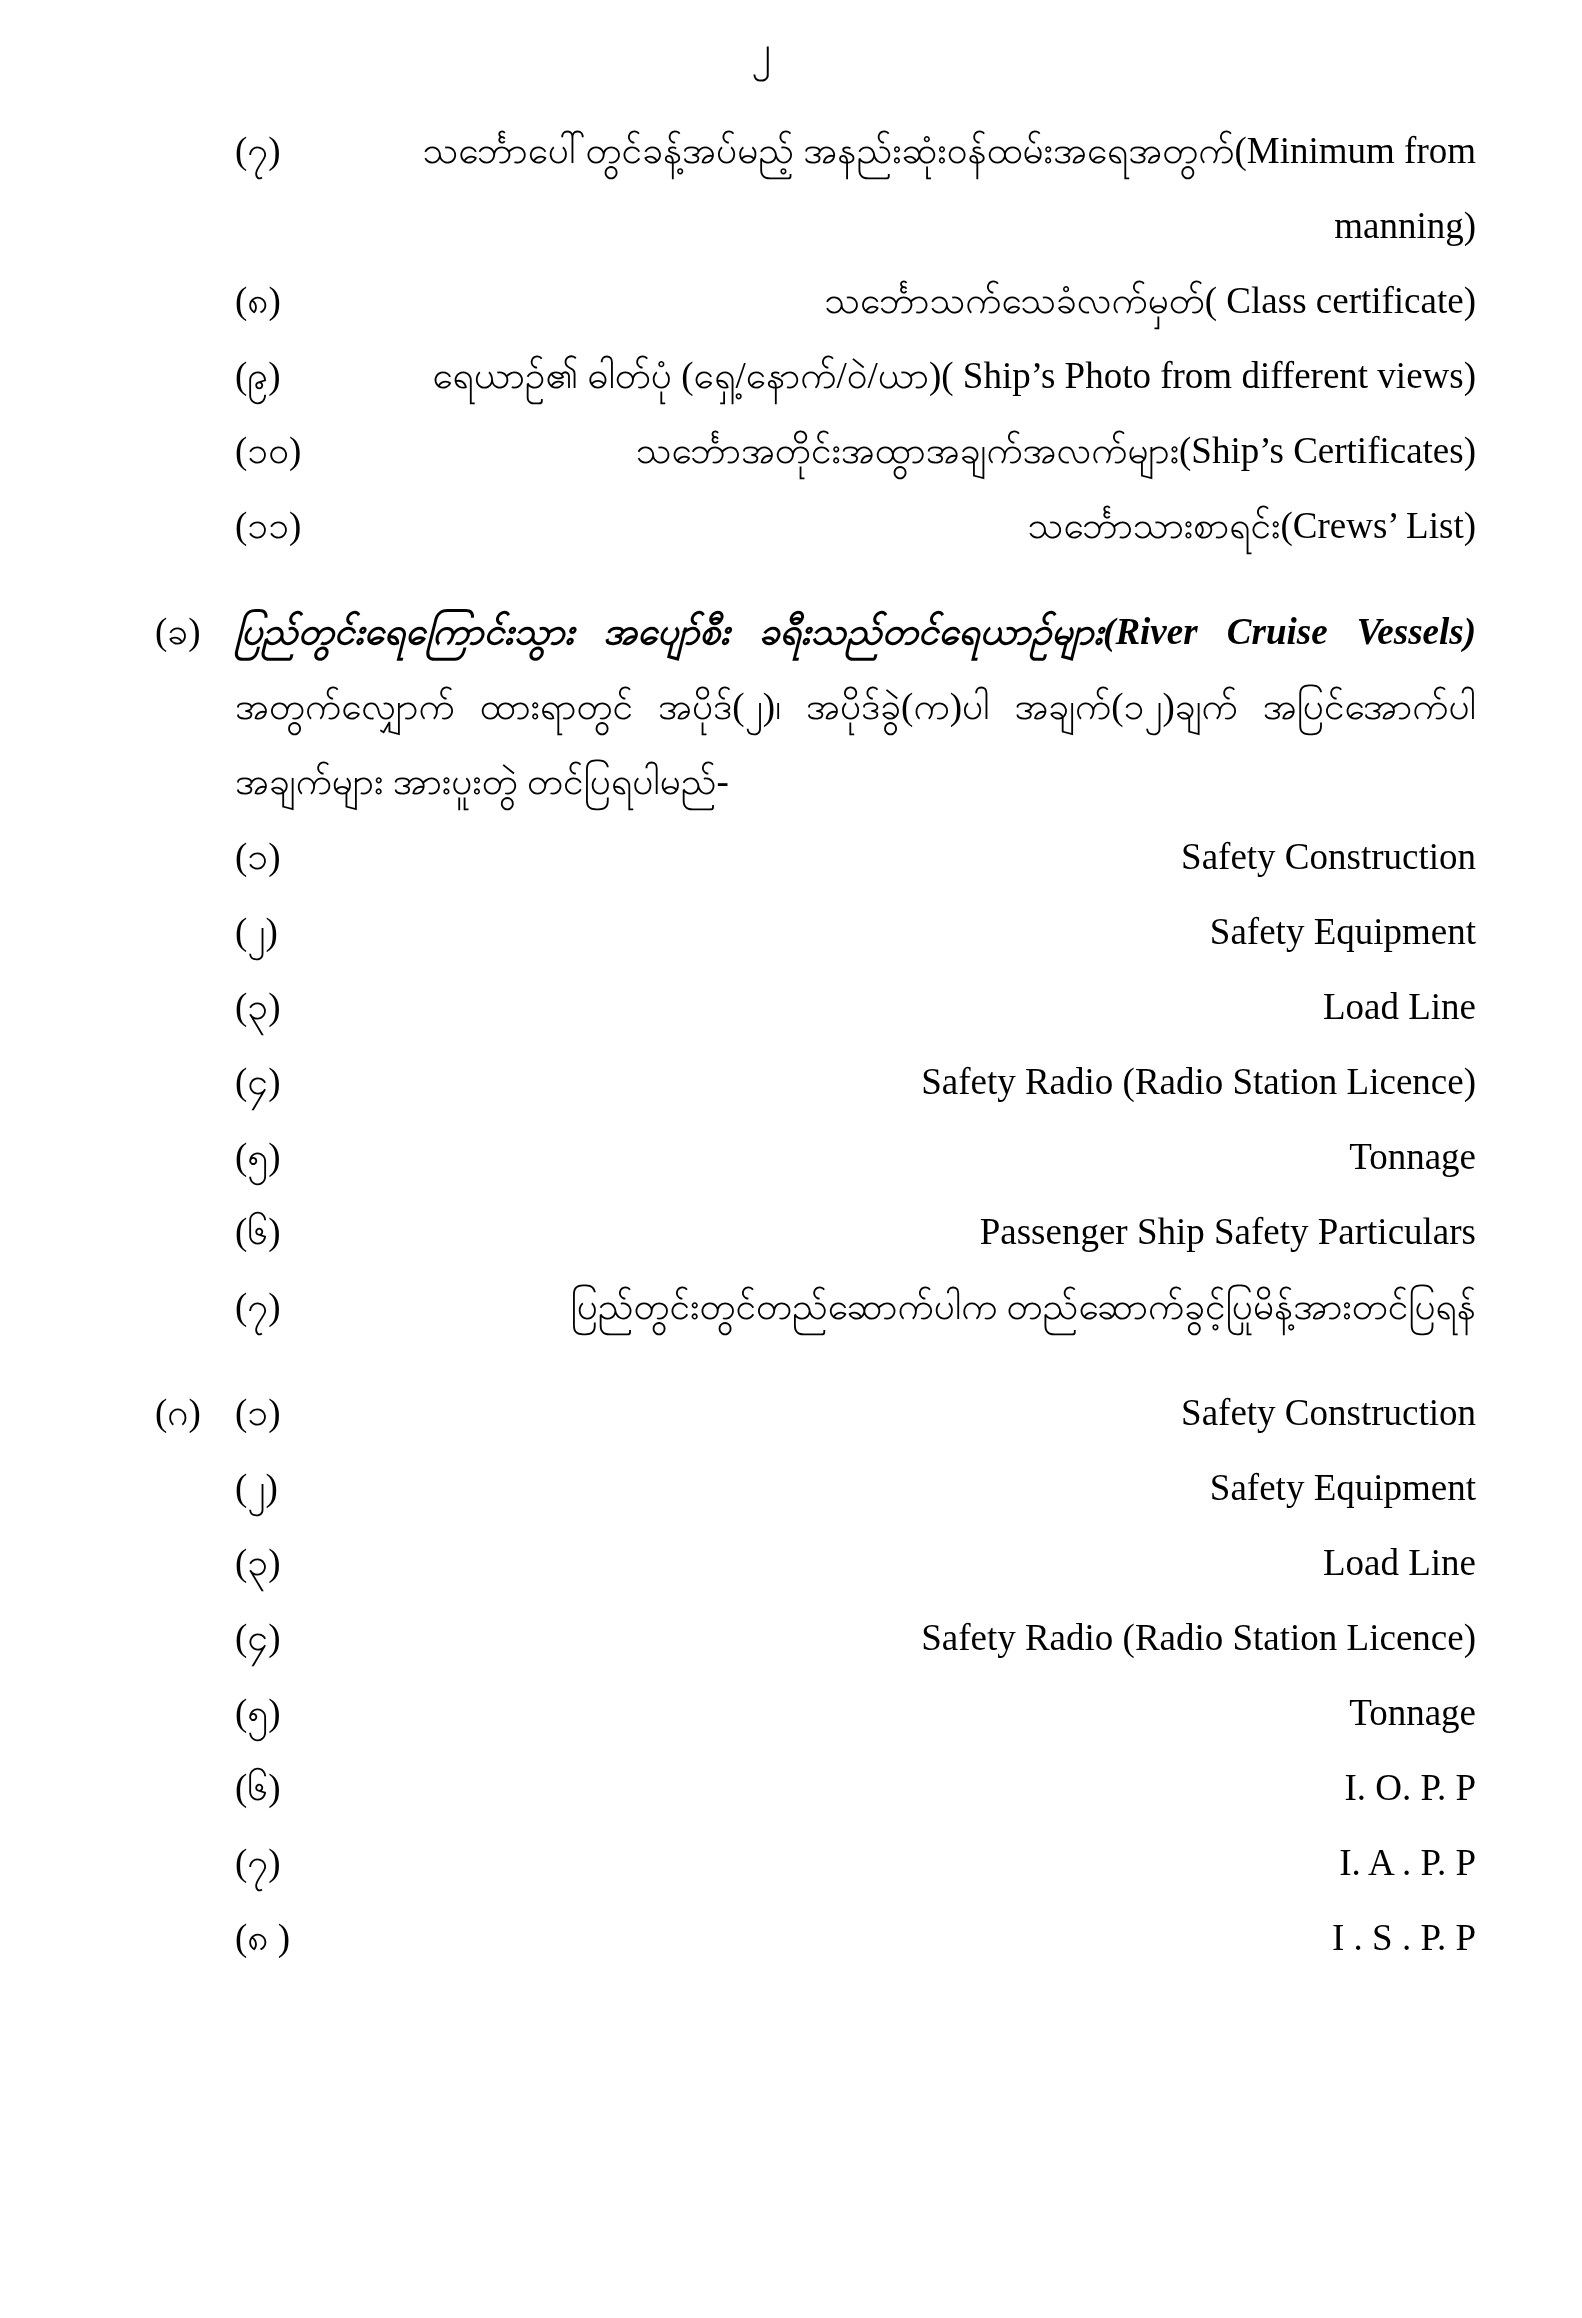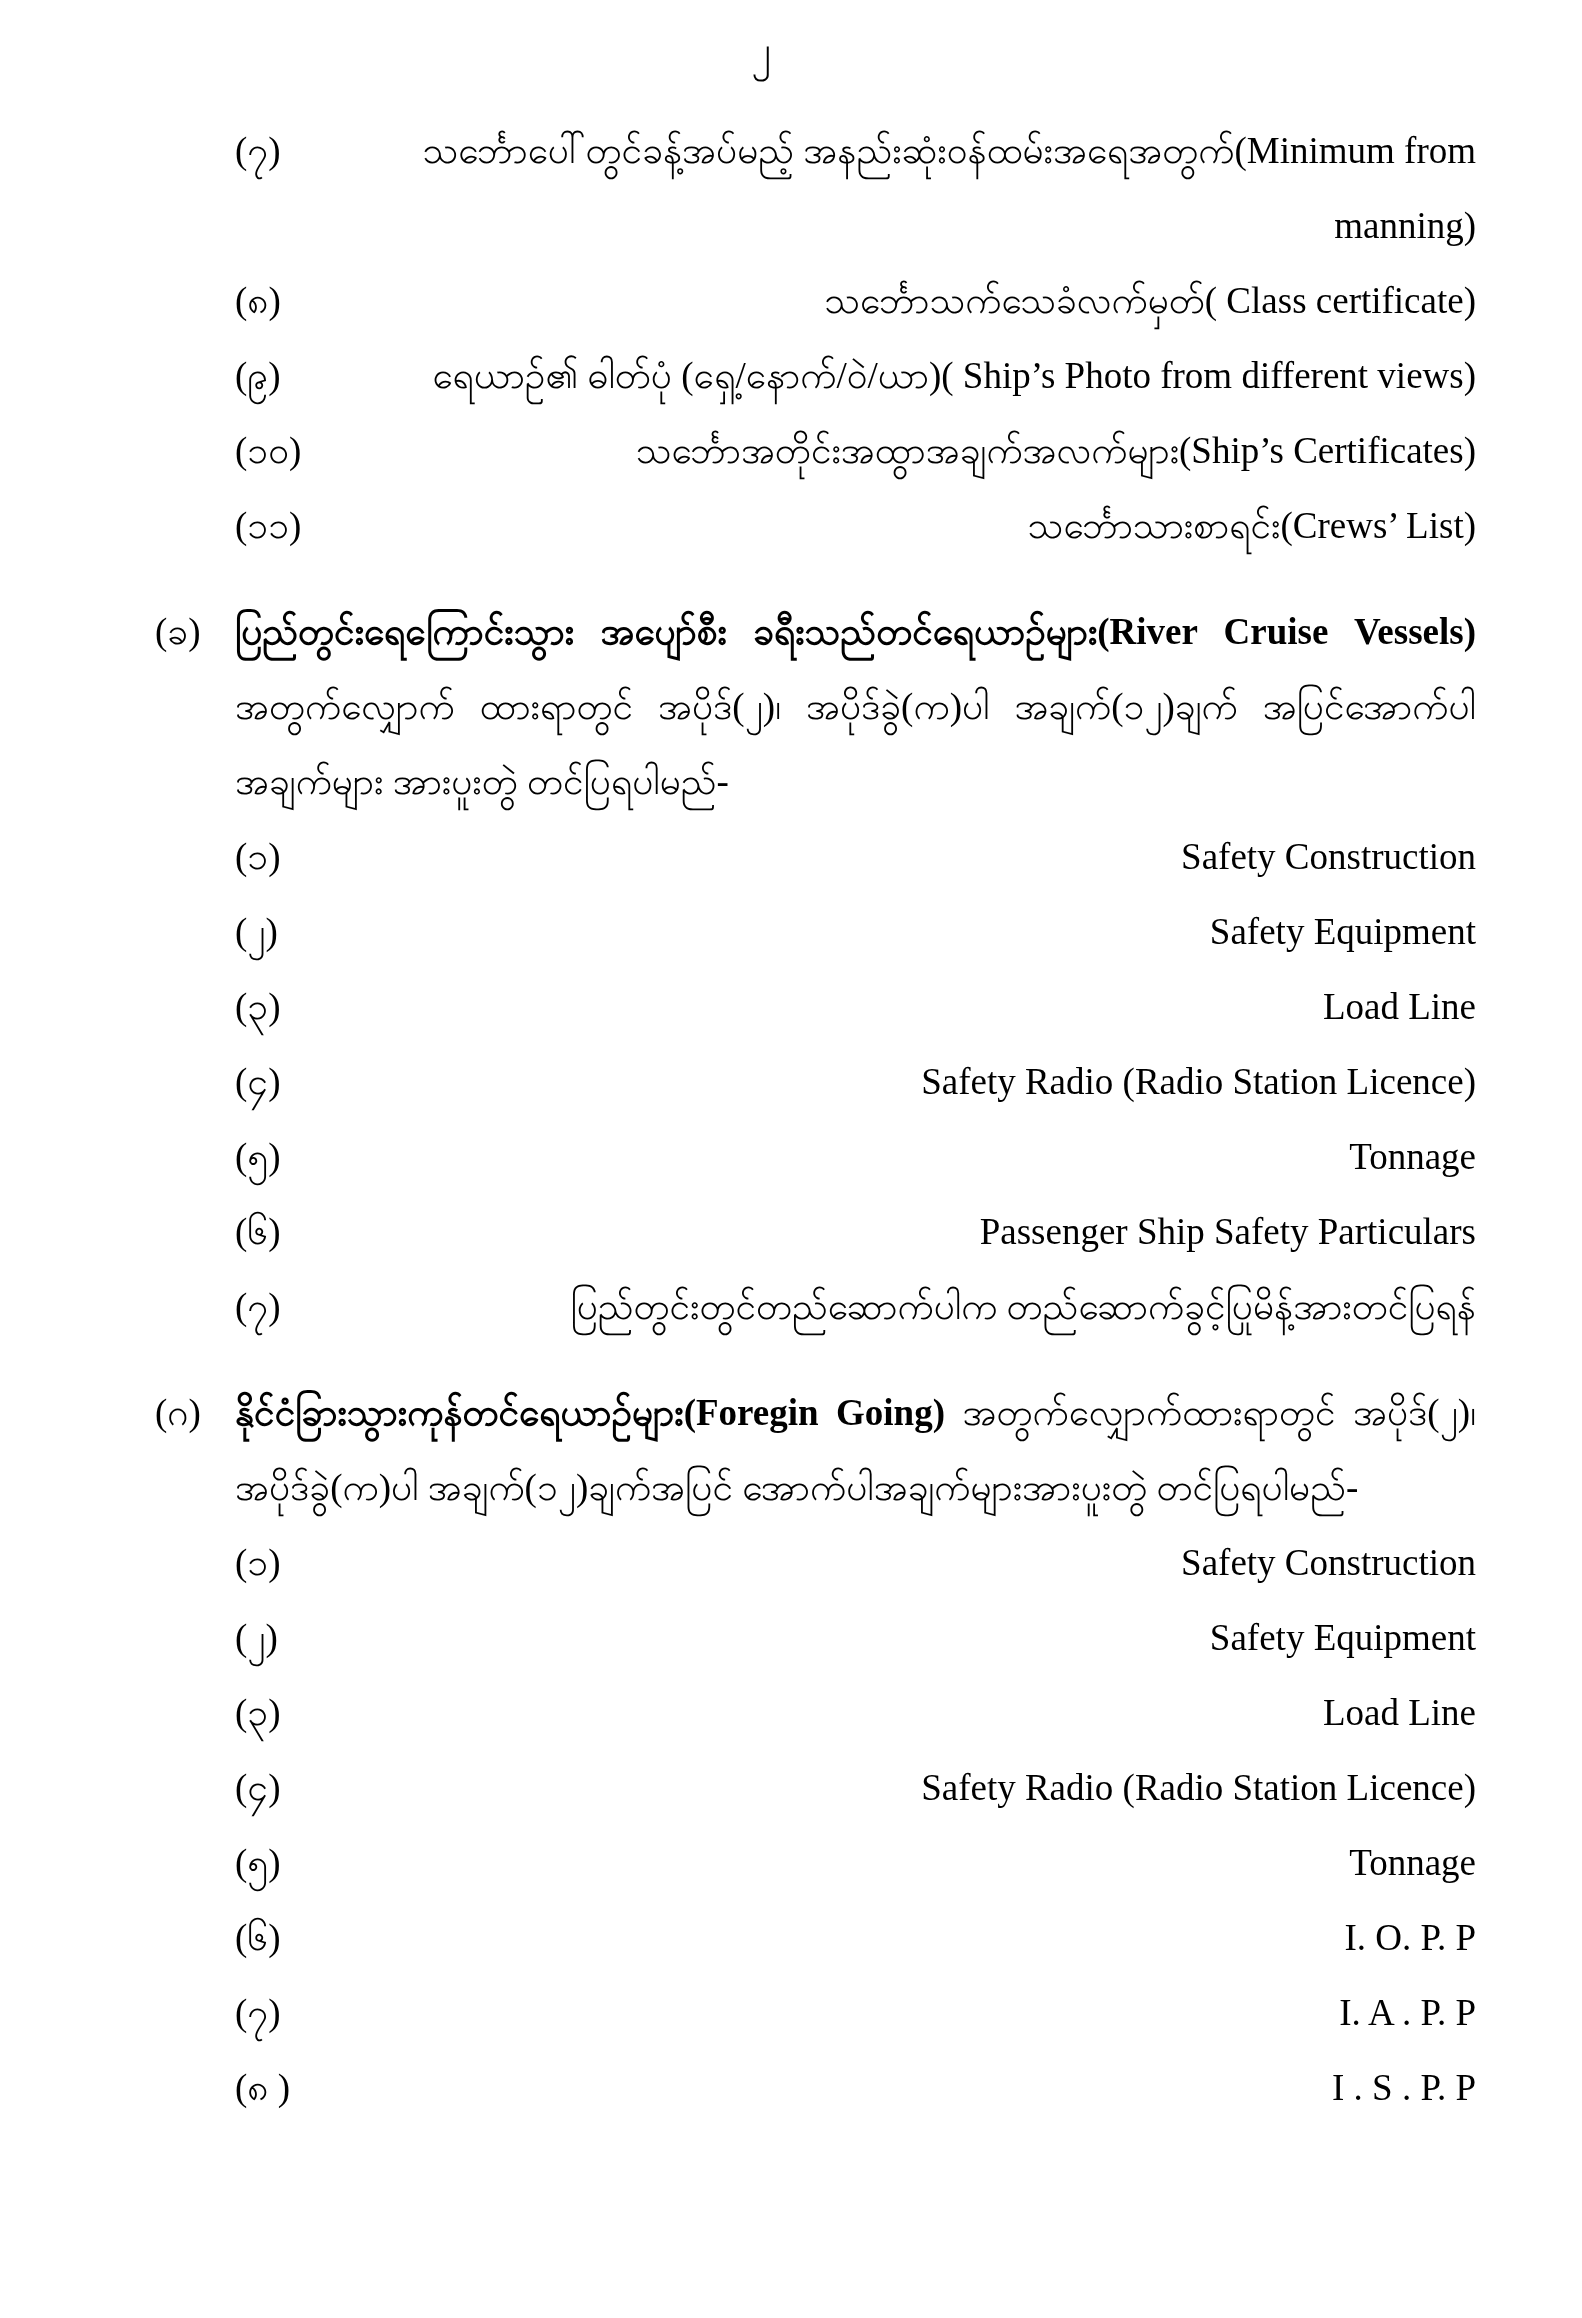--- a/index.html
+++ b/index.html
@@ -22,21 +22,21 @@
   }
   .content { }
   .top-list { margin-left:235px; width:1241px; }
   .row { display:flex; align-items:flex-start; }
   .row .num { flex:0 0 auto; min-width:83px; white-space:nowrap; }
   .row .txt { flex:1 1 auto;text-align:right; }
   .just { text-align:justify; }
   .section { margin-left:155px; width:1321px; margin-top:31px; display:flex; align-items:flex-start; }
   .section .marker { flex:0 0 80px; white-space:nowrap; }
   .sec-body { flex:1 1 auto; }
-  .intro b { font-weight:bold; }
+  .intro b { font-weight:bold;font-style:italic; }
   .sub-list { }
   .sub-list .num { min-width:83px; }
 </style>
 </head>
 <body>
 
 <div class="page-num-wrap">
   <span>၂</span>
 </div>
 
@@ -98,21 +98,20 @@
           <span class="num">(၇)</span>
           <span class="txt">ပြည်တွင်းတွင်တည်ဆောက်ပါက တည်ဆောက်ခွင့်ပြုမိန့်အားတင်ပြရန်</span>
         </div>
       </div>
     </div>
   </div>
 
   <div class="section">
     <span class="marker">(ဂ)</span>
     <div class="sec-body">
-      <p class="intro just"><b>နိုင်ငံခြားသွားကုန်တင်ရေယာဉ်များ(Foregin Going)</b><span> အတွက်လျှောက်ထားရာတွင် အပိုဒ်(၂)၊ အပိုဒ်ခွဲ(က)ပါ အချက်(၁၂)ချက်အပြင် အောက်ပါအချက်များအားပူးတွဲ တင်ပြရပါမည်-</span></p>
       <div class="sub-list">
         <div class="row">
           <span class="num">(၁)</span>
           <span class="txt">Safety Construction</span>
         </div>
         <div class="row">
           <span class="num">(၂)</span>
           <span class="txt">Safety Equipment</span>
         </div>
         <div class="row">

